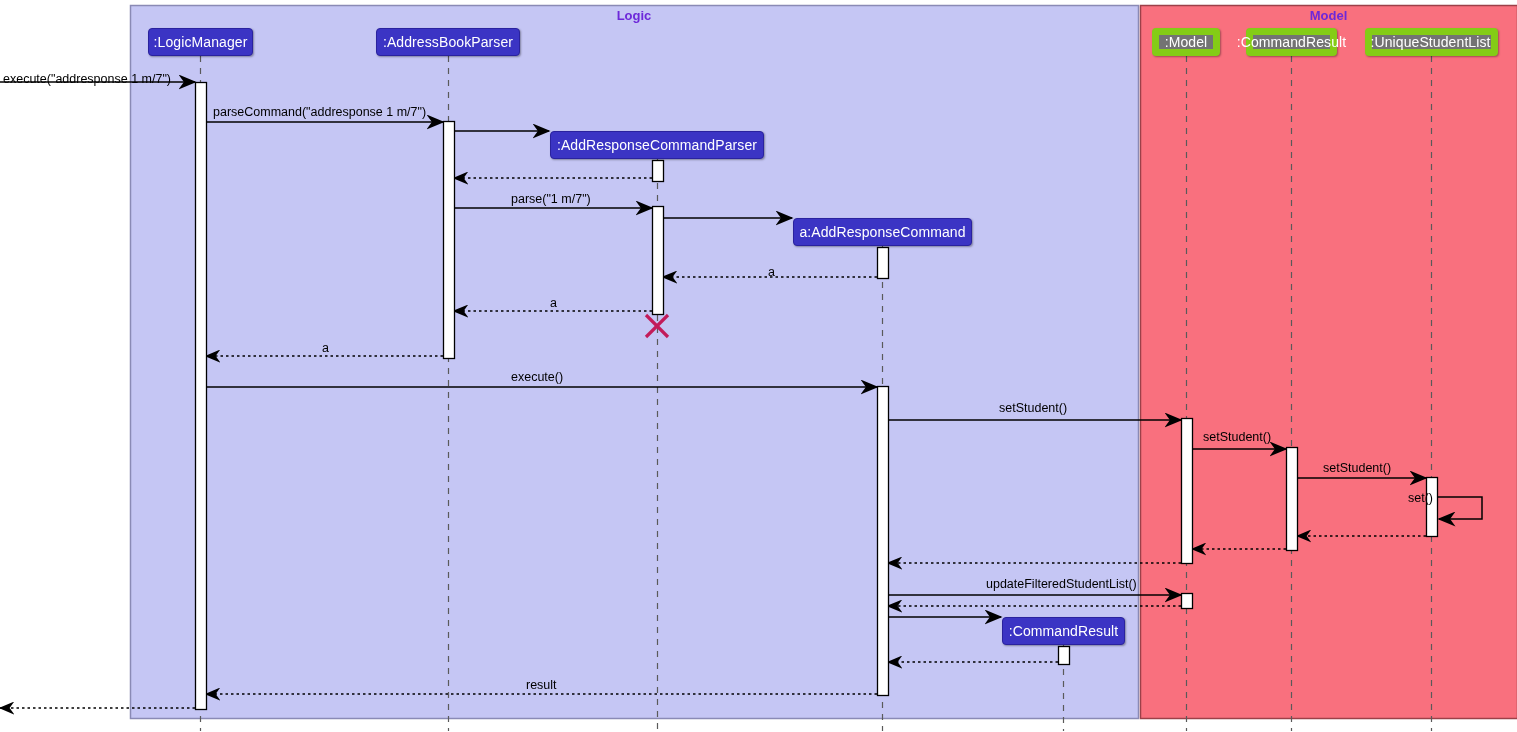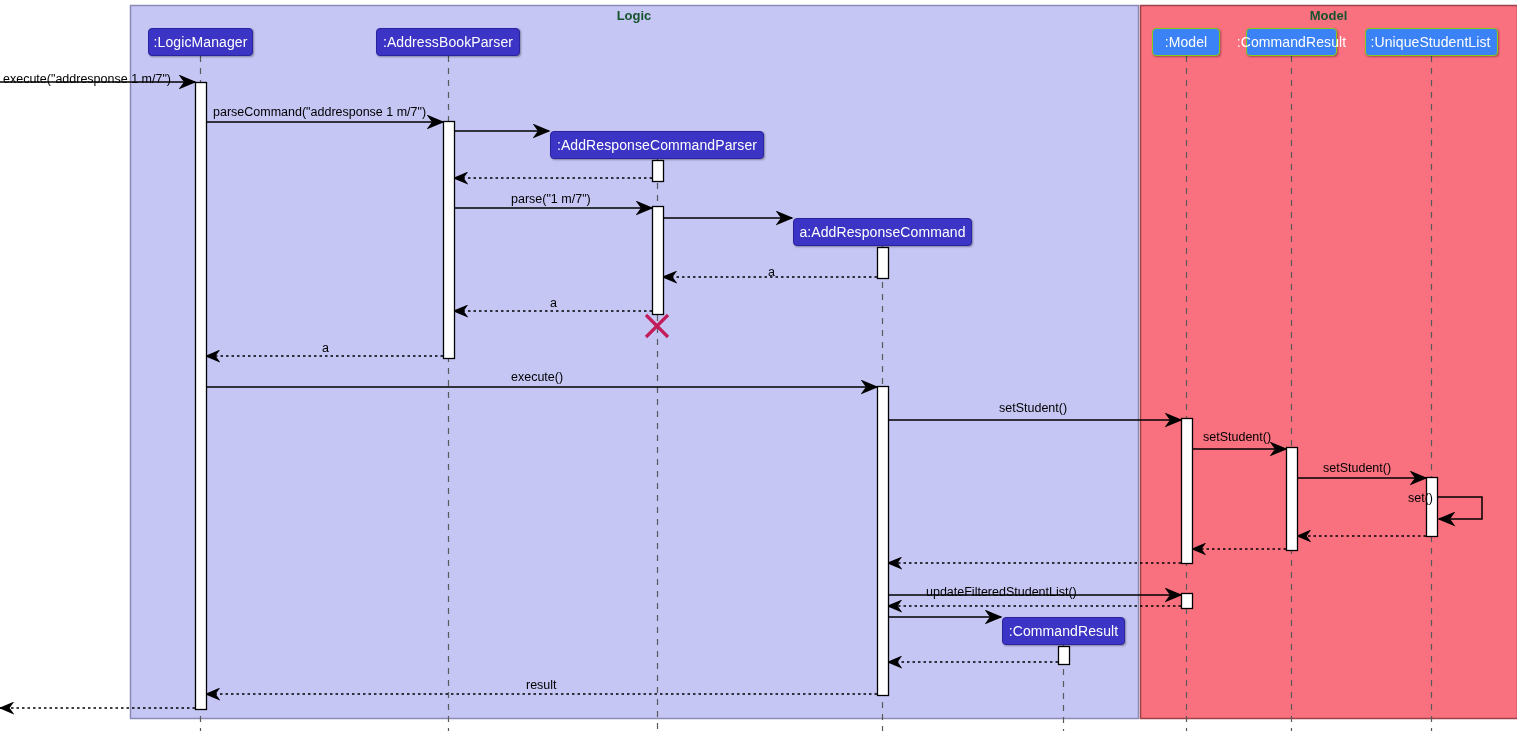--- a/index.html
+++ b/index.html
@@ -38,29 +38,29 @@
     padding: 0 10px;
     height: 28px;
     letter-spacing: 0.1px;
   }
   .p-logic {
     background: #3b34c4;
     border: 1px solid #2a229e;
     box-shadow: 1px 1px 2px rgba(0,0,0,0.35);
   }
   .p-model {
-    background: #3b82f6;
-    border: 1px solid #84cc16;
+    background: #737373;
+    border: 7px solid #84cc16;
     box-shadow: 1px 1px 2px rgba(0,0,0,0.35);
   }
   .group-title {
     position: absolute;
     font-size: 13px;
     font-weight: bold;
-    color: #14532d;
+    color: #6d28d9;
     white-space: nowrap;
   }
   .msg-label {
     position: absolute;
     font-size: 12.5px;
     color: #000000;
     white-space: nowrap;
     line-height: 1;
   }
 </style>
@@ -168,16 +168,16 @@
       <div class="msg-label" style="left: 213px; top: 106px;">parseCommand("addresponse 1 m/7")</div>
       <div class="msg-label" style="left: 511px; top: 193px;">parse("1 m/7")</div>
       <div class="msg-label" style="left: 768px; top: 266px;">a</div>
       <div class="msg-label" style="left: 550px; top: 297px;">a</div>
       <div class="msg-label" style="left: 322px; top: 342px;">a</div>
       <div class="msg-label" style="left: 511px; top: 371px;">execute()</div>
       <div class="msg-label" style="left: 999px; top: 402px;">setStudent()</div>
       <div class="msg-label" style="left: 1203px; top: 431px;">setStudent()</div>
       <div class="msg-label" style="left: 1323px; top: 462px;">setStudent()</div>
       <div class="msg-label" style="left: 1408px; top: 492px;">set()</div>
-      <div class="msg-label" style="left: 926px; top: 578px; margin-top: 8px;">updateFilteredStudentList()</div>
+      <div class="msg-label" style="left: 986px; top: 578px;">updateFilteredStudentList()</div>
       <div class="msg-label" style="left: 526px; top: 679px;">result</div>
     </div>
 </div>
 
 </body></html>

